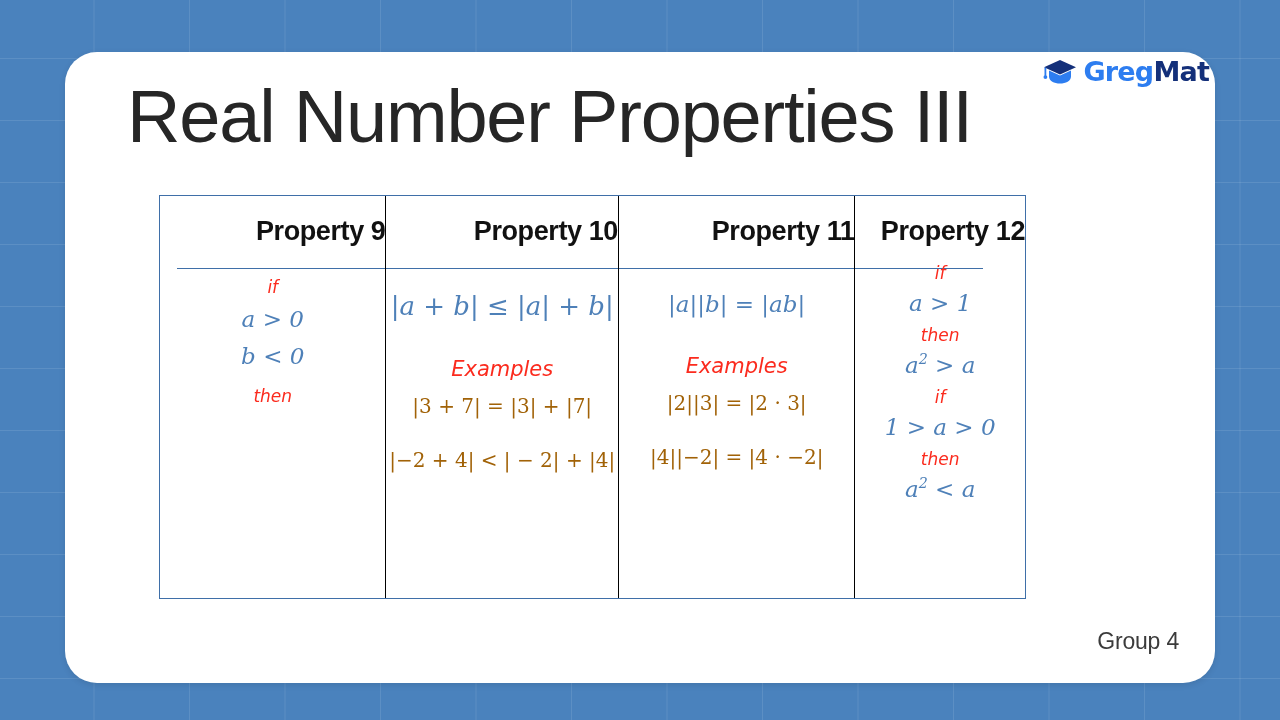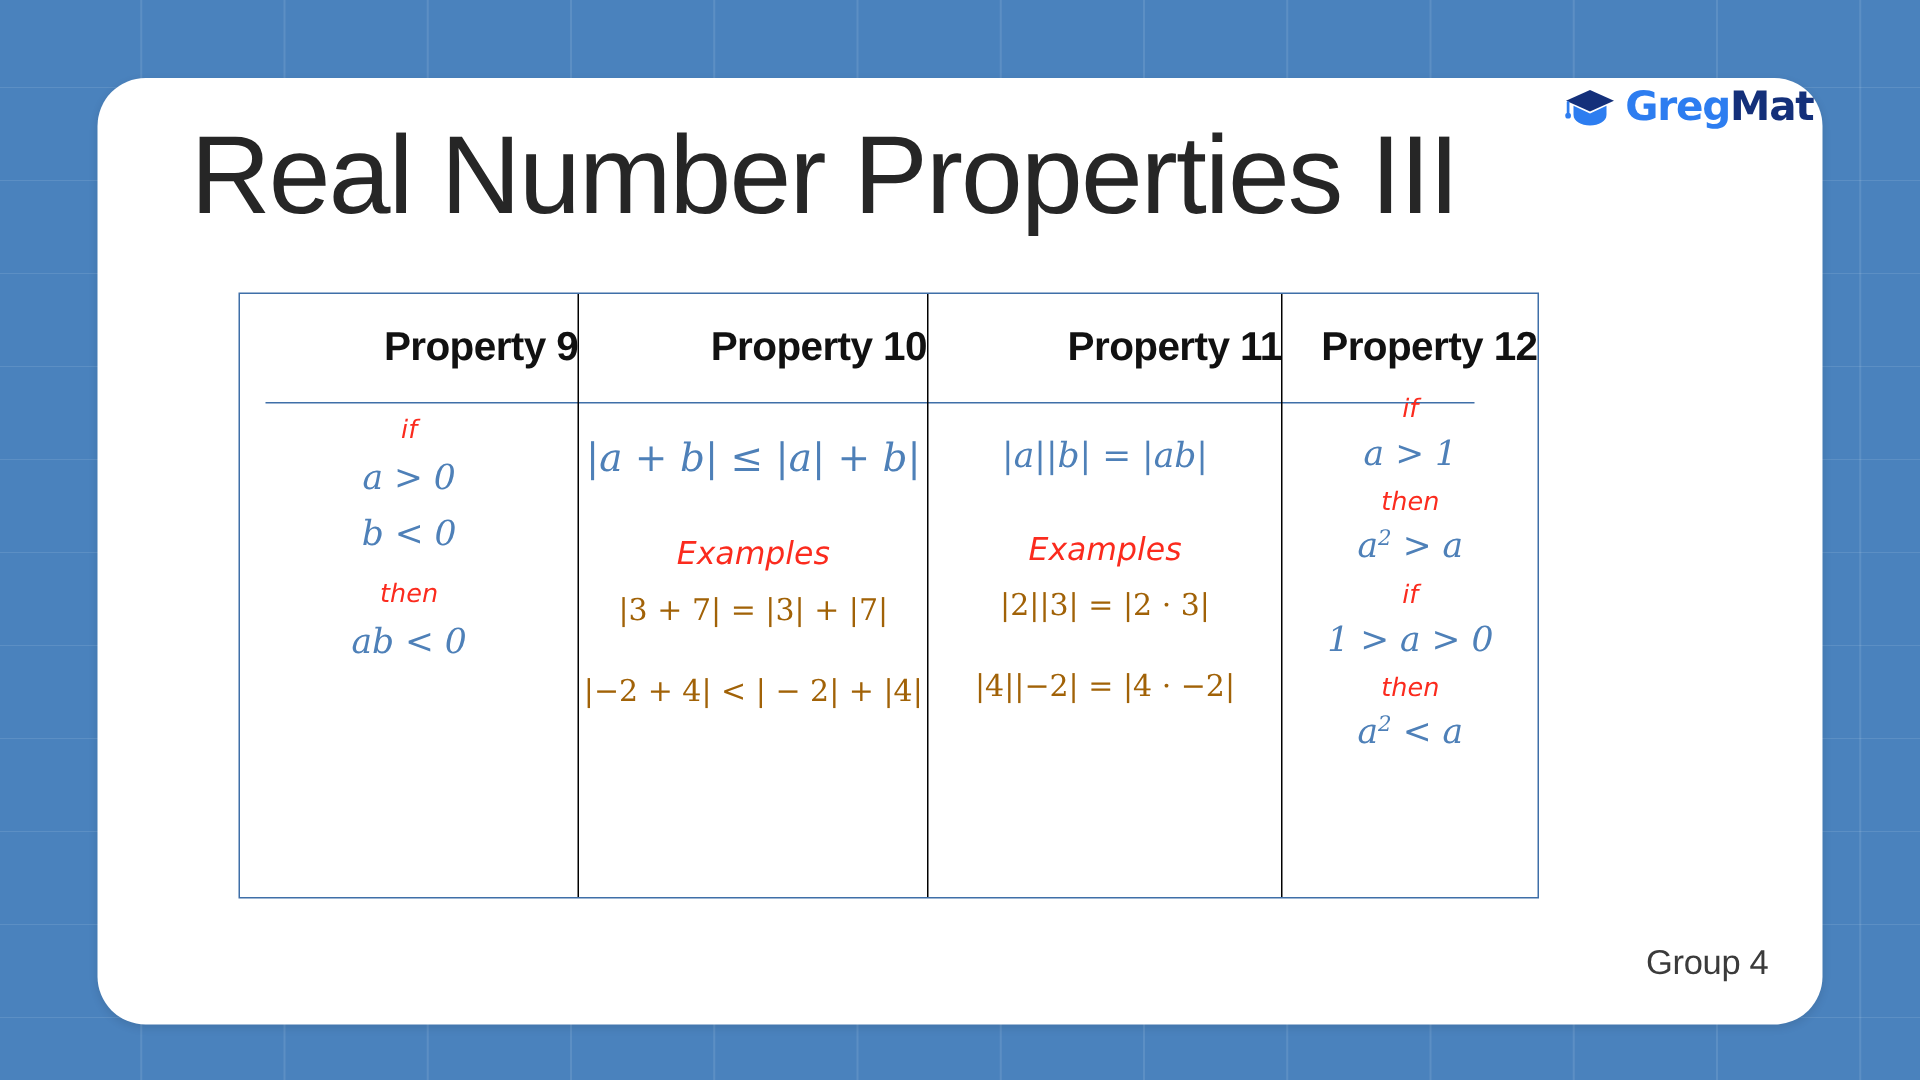--- a/index.html
+++ b/index.html
@@ -220,21 +220,20 @@
         <div class="col-body">
           <div class="sp-16"></div>
           <div class="ann r">if</div>
           <div class="sp-12"></div>
           <div class="mth mth-lg r">a &gt; 0</div>
           <div class="sp-14"></div>
           <div class="mth mth-lg r">b &lt; 0</div>
           <div class="sp-20"></div>
           <div class="ann r">then</div>
           <div class="sp-12"></div>
-          <div class="mth mth-lg r">ab &lt; 0</div>
         </div>
       </div>
 
       <div class="col col-1">
         <div class="col-head">Property 10</div>
         <div class="col-body">
           <div class="sp-30"></div>
           <div class="mth mth-md r">|a + b| ≤ |a| + b|</div>
           <div class="sp-40"></div>
           <div class="ex-label r">Examples</div>

